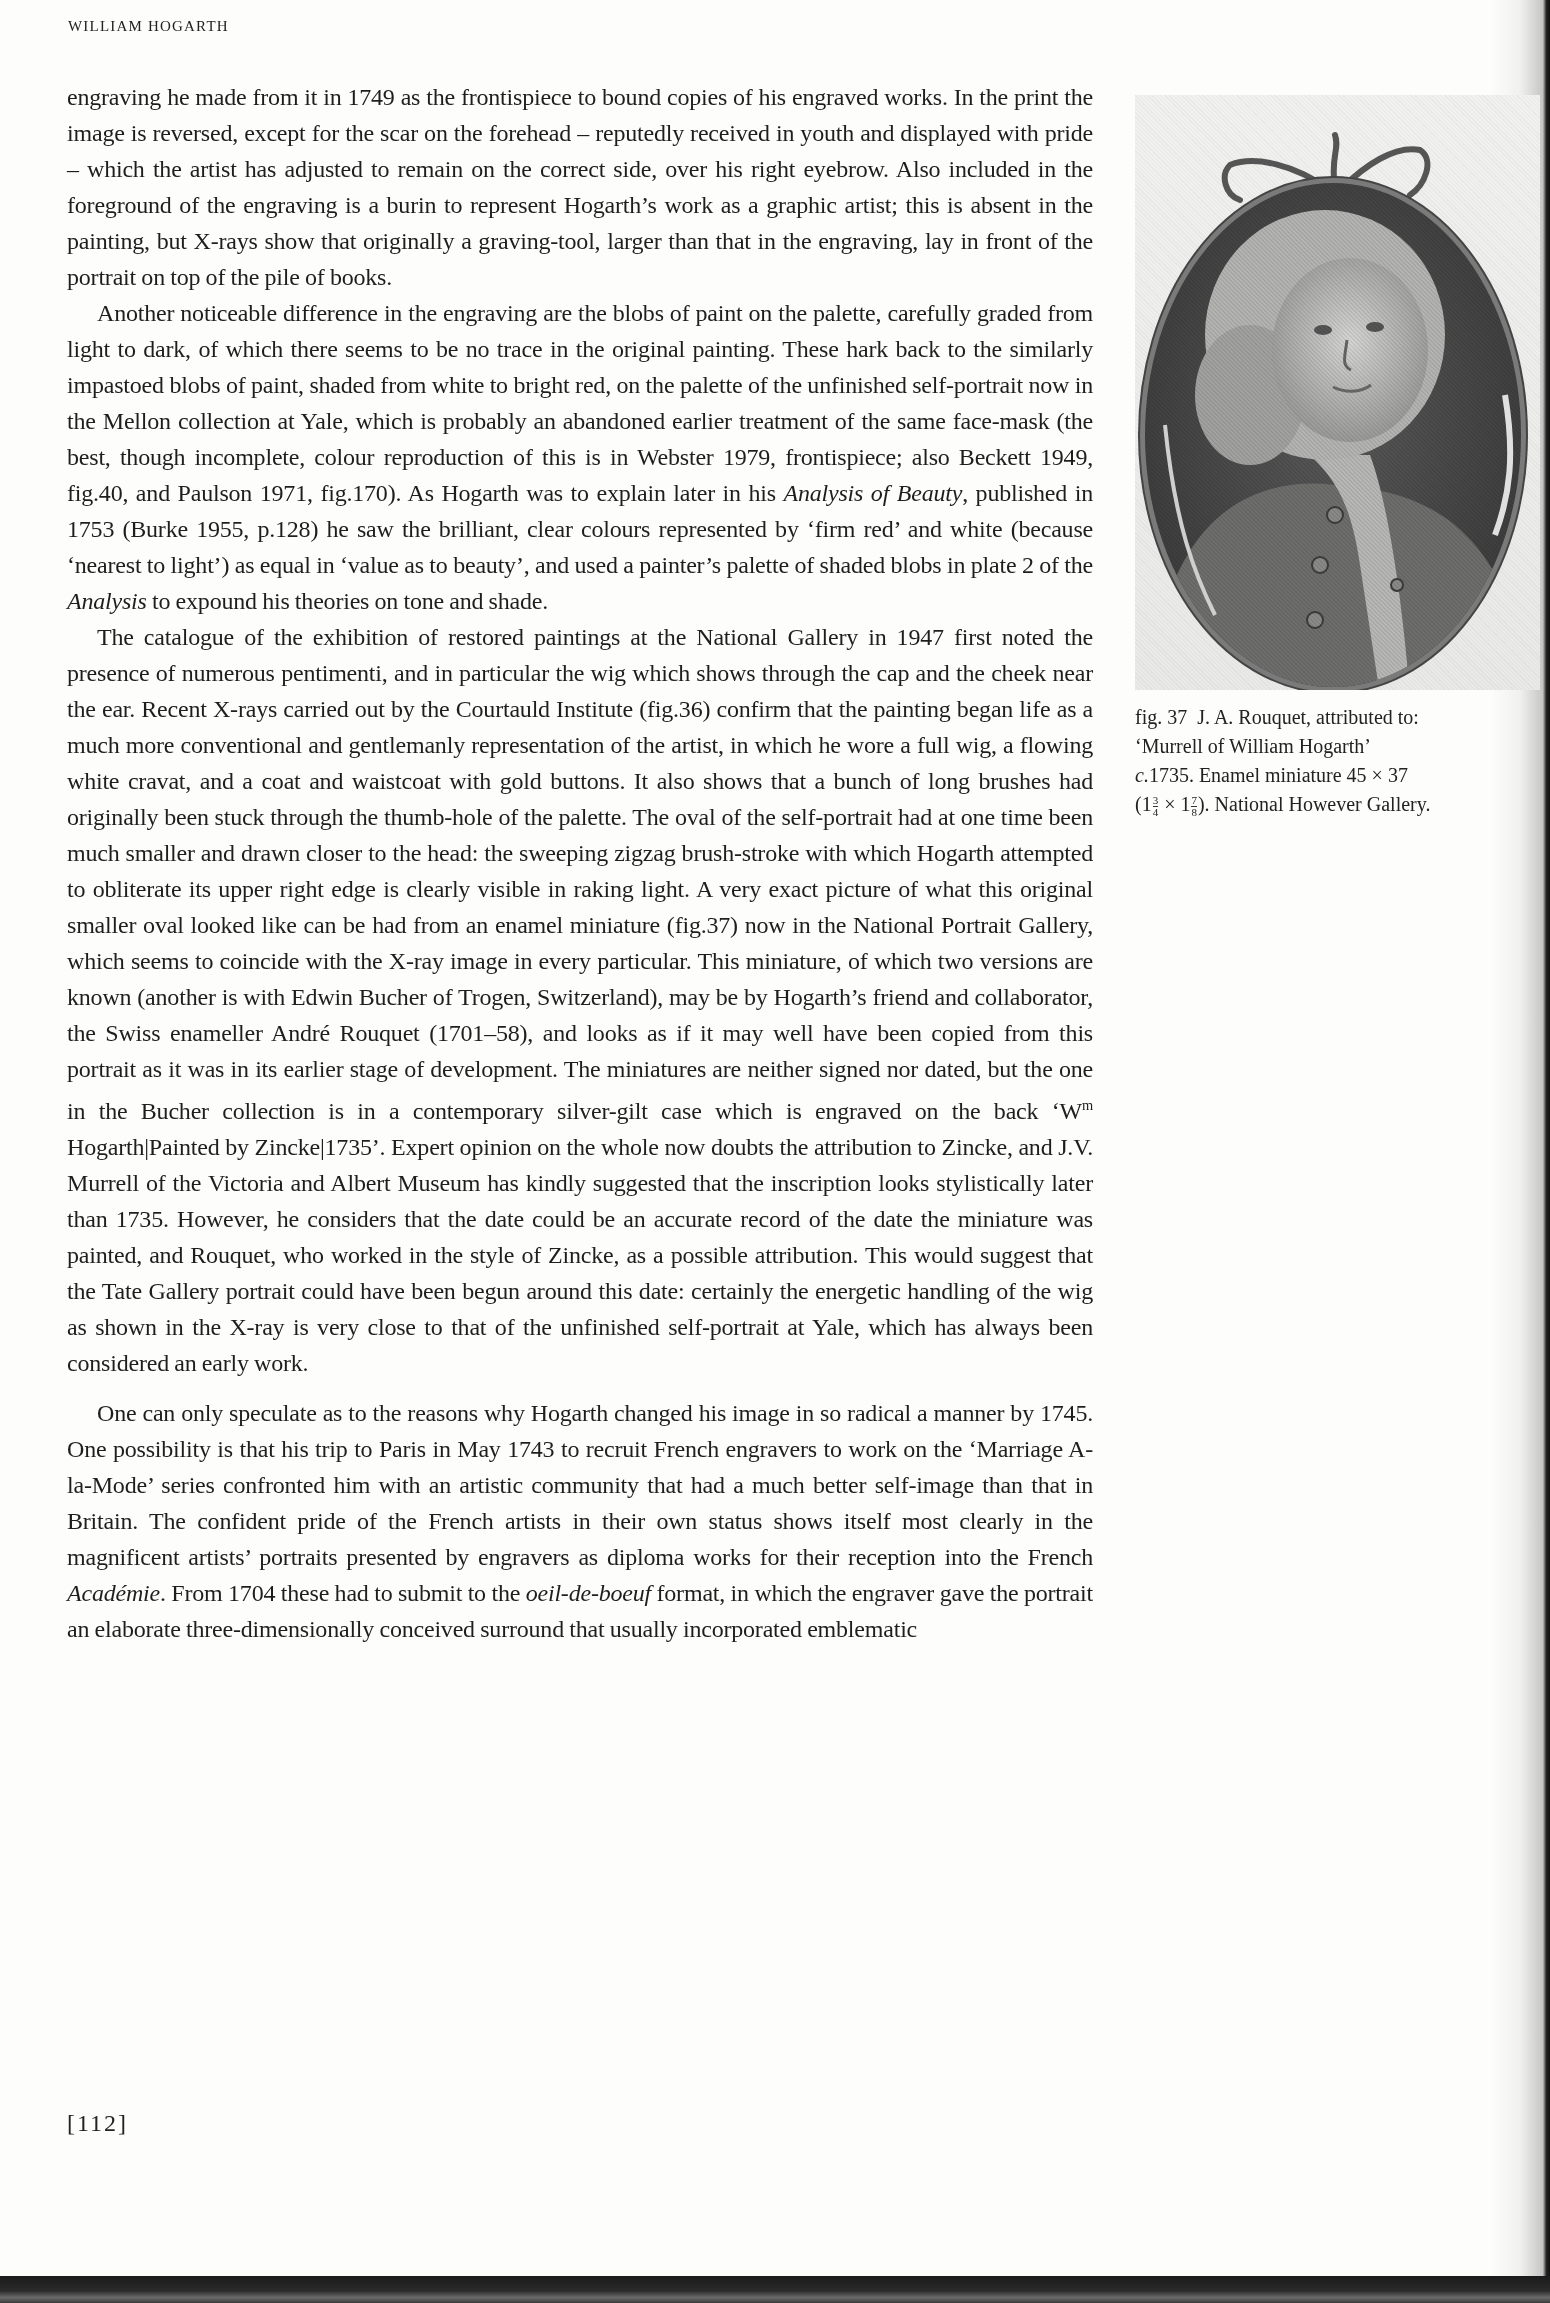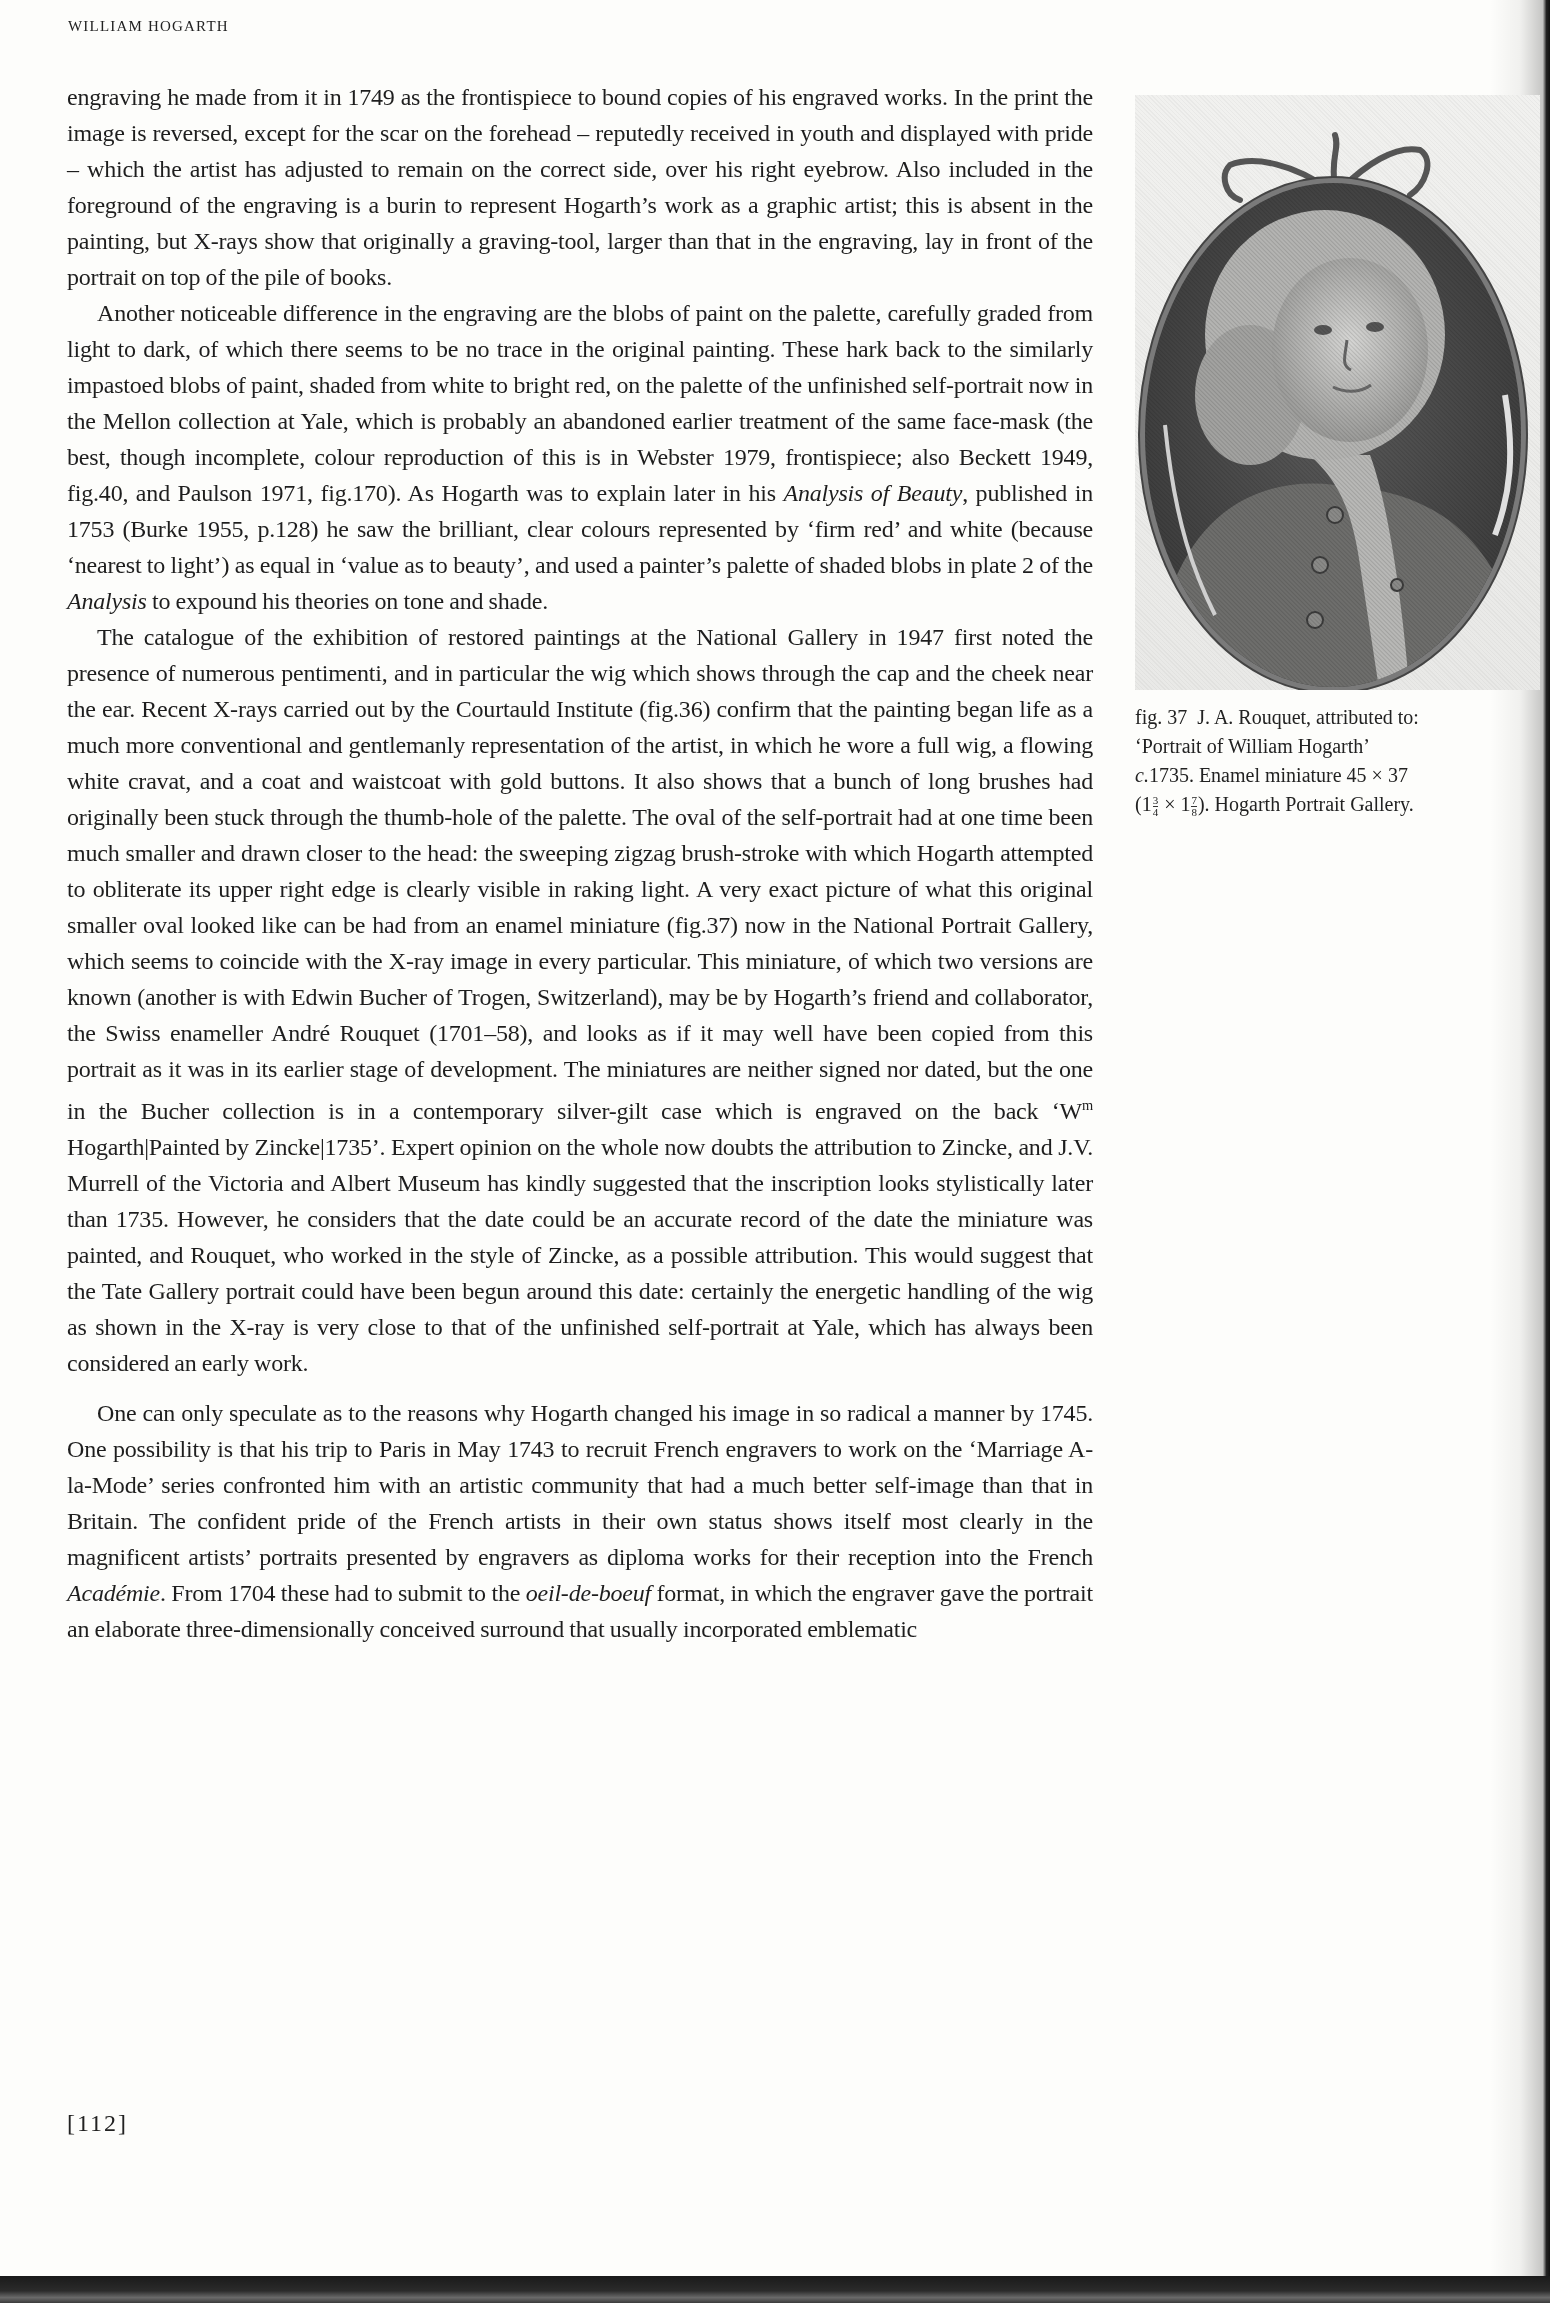--- a/index.html
+++ b/index.html
@@ -117,20 +117,20 @@
       <path d="M198 292 C 210 298, 225 298, 236 290" stroke="#6a6a6a" stroke-width="3" fill="none"></path>
       <rect x="0" y="0" width="405" height="600" fill="url(#halftone)"></rect>
     </g>
     <path d="M30 330 C 40 430, 60 480, 80 520" stroke="#cfcfcf" stroke-width="4" fill="none"></path>
     <path d="M370 300 C 380 360, 375 400, 360 440" stroke="#e0e0e0" stroke-width="6" fill="none"></path>
   </svg>
 </div>
 
 <div class="caption">
   <div><span>fig. 37</span>&nbsp;&nbsp;<span>J. A. Rouquet, attributed to:</span></div>
-  <div>‘Portrait of William Hogarth’</div>
+  <div>‘Murrell of William Hogarth’</div>
   <div><em>c.</em><span>1735. Enamel miniature 45 × 37</span></div>
-  <div><span>(1</span><span class="frac"><span class="num">3</span><span>4</span></span><span> × 1</span><span class="frac"><span class="num">7</span><span>8</span></span><span>). Hogarth Portrait Gallery.</span></div>
+  <div><span>(1</span><span class="frac"><span class="num">3</span><span>4</span></span><span> × 1</span><span class="frac"><span class="num">7</span><span>8</span></span><span>). National However Gallery.</span></div>
 </div>
 
 <div class="page-number">[112]</div>
 
 <div class="scanner-band"></div>
 
 </body></html>

